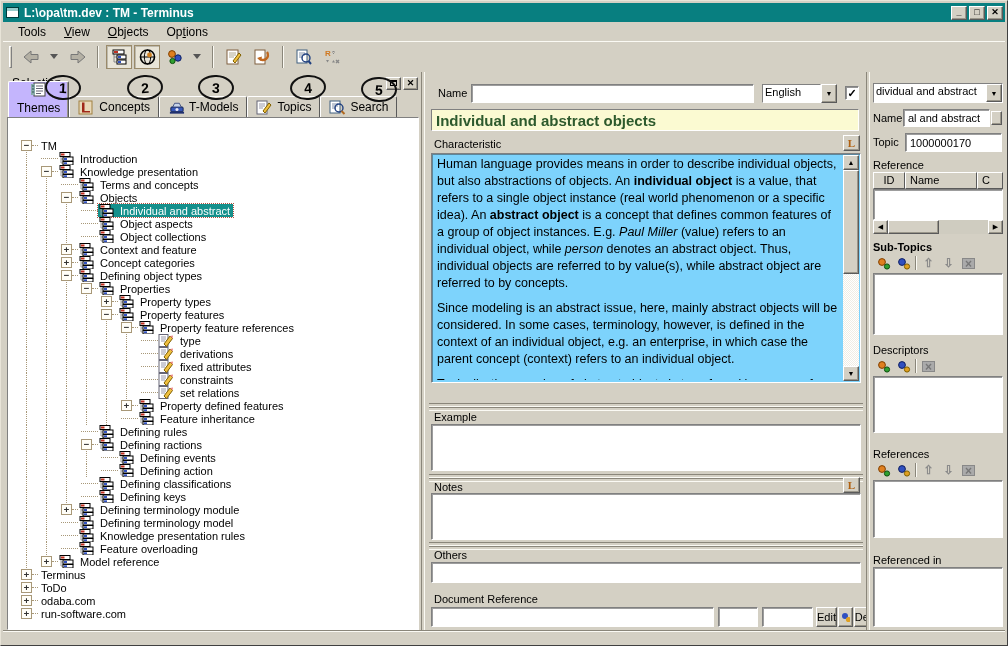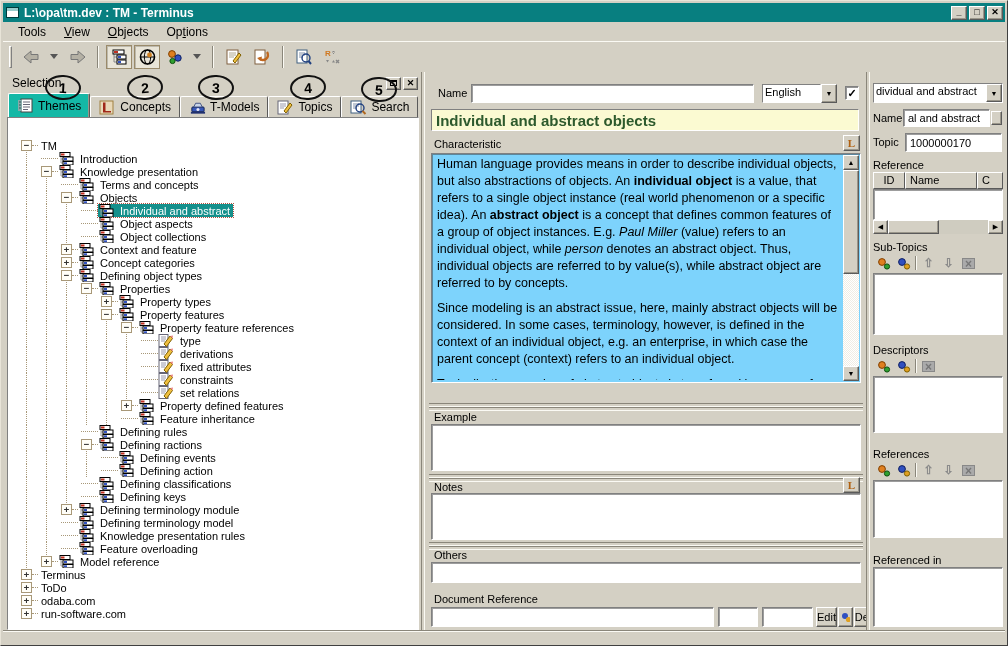--- a/index.html
+++ b/index.html
@@ -30,21 +30,21 @@
   .tb-sep{width:2px;height:22px;border-left:1px solid #8a867a;border-right:1px solid #fbfaf4;margin:0 6px;}
   
   .left-pane{position:absolute;left:3px;top:71px;width:418px;height:560px;}
   .pane-head{position:absolute;left:2px;top:2px;right:0;height:18px;display:flex;align-items:center;padding-left:6px;font-size:12px;}
   .pane-head-btns{margin-left:auto;display:flex;gap:2px;padding-right:4px;}
   .mini-btn{width:15px;height:13px;display:flex;align-items:center;justify-content:center;font-size:9px;font-weight:bold;}
   .sq{width:7px;height:6px;border:1px solid #000;border-top-width:2px;}
   
   .tabbar{position:absolute;left:4px;top:21px;right:2px;height:24px;display:flex;align-items:flex-end;}
   .tab{height:21px;display:flex;align-items:center;gap:4px;padding:0 8px;border-top:1px solid #fff;border-left:1px solid #fff;border-right:1px solid #5a5a5a;border-top-right-radius:2px;border-top-left-radius:2px;background:#d4d0c4;font-size:12px;position:relative;}
-  .tab.active{height:24px;z-index:2;box-shadow:inset -1px 0 0 #9a968a;background:#14b8a6;}
+  .tab.active{height:36px;z-index:2;box-shadow:inset -1px 0 0 #9a968a;background:#c4b5fd;flex-direction:column;}
   .tab .ticn{width:17px;height:15px;display:inline-flex;}
   
   .tree-frame{position:absolute;left:3px;top:45px;width:412px;height:513px;border-top:1px solid #808080;border-left:1px solid #808080;border-bottom:1px solid #fff;border-right:1px solid #fff;background:#fff;}
   .tree-header{height:17px;background:#d4d0c4;border-top:1px solid #fff;border-left:1px solid #fff;border-right:1px solid #5a5a5a;border-bottom:1px solid #5a5a5a;display:flex;align-items:center;padding-left:6px;font-size:11px;}
   .tree-body{position:absolute;left:1px;right:1px;top:18px;bottom:1px;background:#fff;overflow:hidden;padding-top:3px;}
   .trow{height:13px;display:flex;align-items:center;margin-left:12px;white-space:nowrap;}
   .tcell{width:20px;align-self:stretch;background-image:linear-gradient(#a89878 1px,transparent 1px);background-size:1px 2px;background-repeat:repeat-y;background-position:5px 0;}
   .tboxc{width:17px;display:flex;align-items:center;}
   .tbox{width:11px;height:11px;background:#fffef8;border:1px solid #a89878;color:#333;font-size:9px;line-height:8px;font-weight:bold;text-align:center;font-family:"DejaVu Sans Mono",monospace;}
   .tstub{flex:1;height:0;border-top:1px dotted #a89878;}
@@ -1165,21 +1165,21 @@
         <span class="hc" style="width: 26px;">C</span>
       </div>
     <div class="list" style="left:3px;top:117px;width:130px;height:31px;"></div>
     <div class="hsb" style="left:3px;top:148px;width:130px;">
       <span class="sb-btn2 raised">◀</span>
       <span class="track raised" style="max-width:93px;"></span>
       <span class="track" style="background:#cfccc0;"></span>
       <span class="sb-btn2 raised">▶</span>
     </div>
 
-    <span class="rlabel" style="left:3px;top:169px;">Sub-Topics</span>
+    <span class="rlabel" style="left:3px;top:169px;font-weight:bold;">Sub-Topics</span>
     <div class="sect-tools" style="left:3px;top:182px;width:130px;">
         <span class="itb">
           <span style="display:inline-flex">
             <svg width="14" height="13" viewBox="0 0 14 13">
               <circle cx="5" cy="5" r="3.4" fill="#e08020" stroke="#804000"></circle>
               <circle cx="10" cy="9.5" r="2.6" fill="#30a030" stroke="#105010"></circle>
             </svg>
           </span>
         </span>
         <span class="itb">

